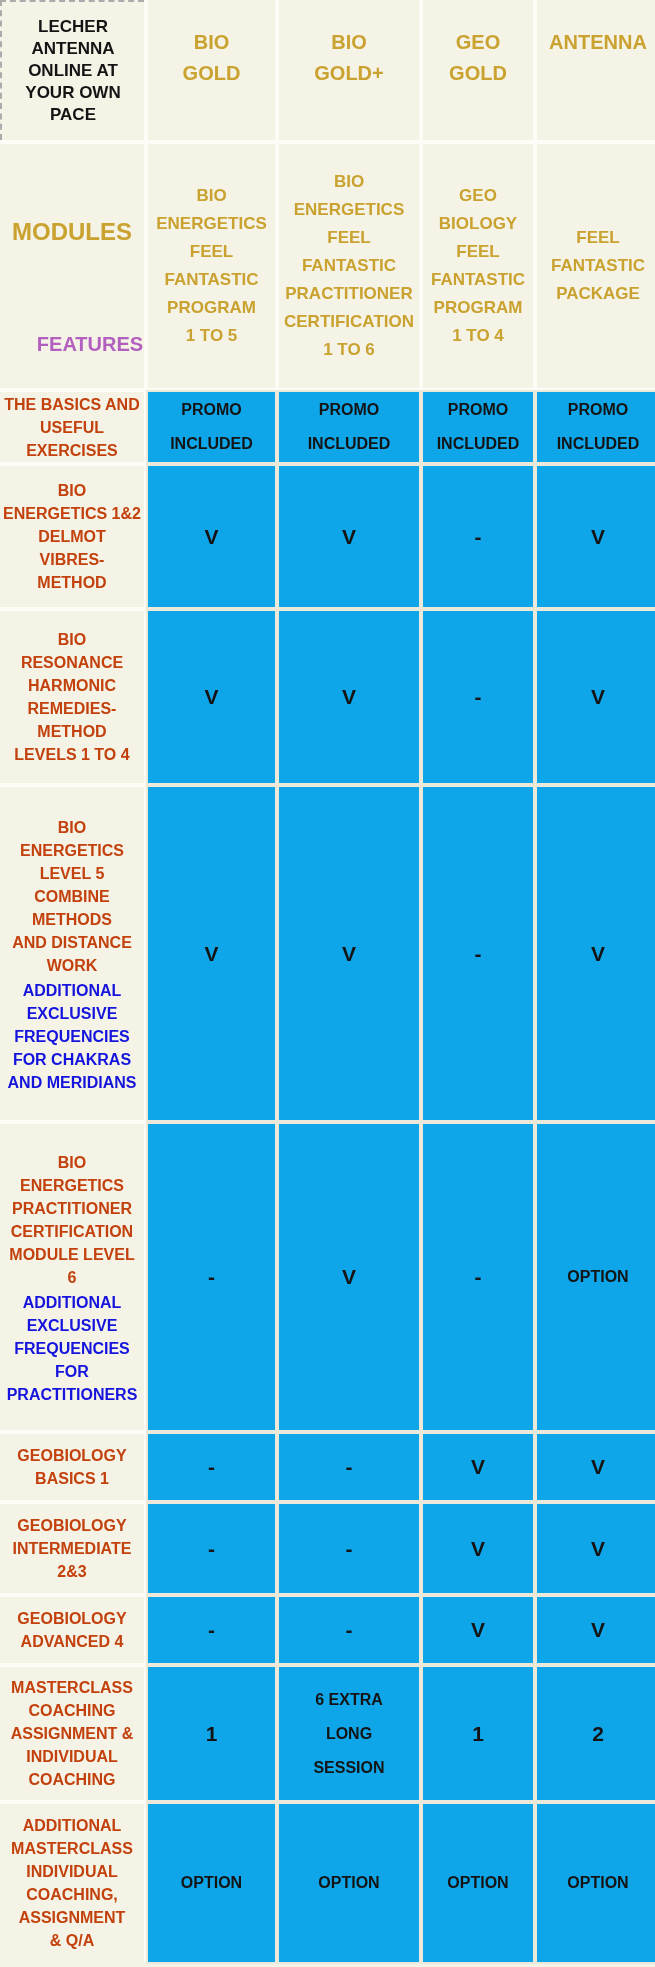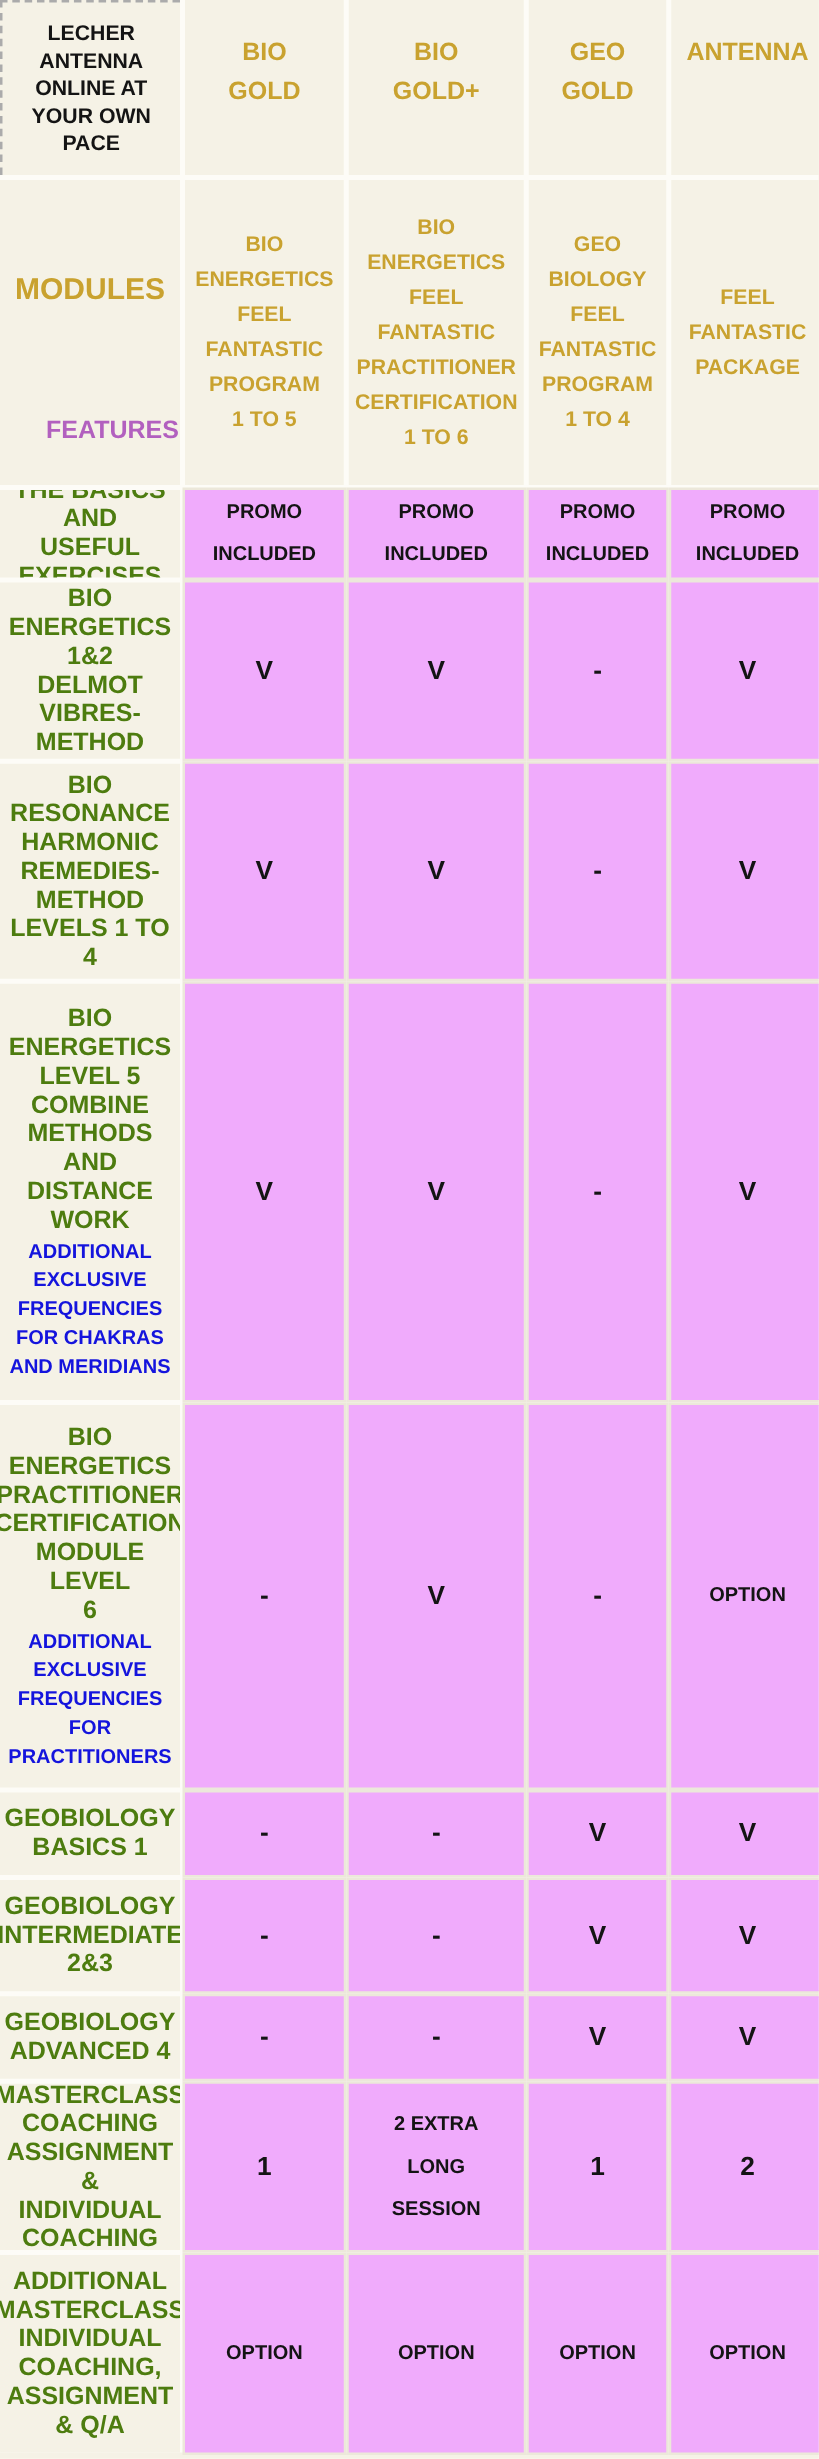--- a/index.html
+++ b/index.html
@@ -17,33 +17,33 @@
     gap:4px;
     background:#fdfcf7;
   }
   .c{
     display:flex;flex-direction:column;
     justify-content:center;align-items:center;
     text-align:center;white-space:pre-line;
     overflow:hidden;
   }
   .cream{background:#f5f2e6;}
-  .white{background:#f0abfc;box-shadow:0 0 0 2px #ece8da;color:#141414;}
+  .white{background:#0ea5e9;box-shadow:0 0 0 2px #ece8da;color:#141414;}
   .title{
     color:#141414;font-size:17px;line-height:22px;
     justify-content:flex-start;padding-top:14px;
     border-top:2px dashed #ababab;border-left:2px dashed #ababab;
   }
   .gold{color:#c9a22f;}
   .pkg{font-size:20px;line-height:31px;justify-content:flex-start;padding-top:27px;}
   .modfeat{justify-content:center;padding-top:42px;}
   .modules{color:#c9a22f;font-size:24px;line-height:26px;}
   .features{color:#b260bf;font-size:20px;line-height:22px;margin-top:88px;margin-left:36px;}
   .module{font-size:17px;line-height:28px;}
-  .flabel{color:#4d7c0f;font-size:20px;line-height:23px;padding:2px 3px;}
+  .flabel{color:#c2410c;font-size:16px;line-height:23px;padding:2px 3px;}
   .extra{color:#1414dd;font-size:16px;line-height:23px;}
   .vbig{font-size:21px;}
   .vsm{font-size:16px;line-height:34px;}
 </style>
 </head>
 <body>
 
 <div class="grid">
 
   <div class="c cream title">LECHER
@@ -177,21 +177,21 @@
   <div class="c white vbig">-</div>
   <div class="c white vbig">V</div>
   <div class="c white vbig">V</div>
 
   <div class="c cream flabel">MASTERCLASS
 COACHING
 ASSIGNMENT &amp;
 INDIVIDUAL
 COACHING</div>
   <div class="c white vbig">1</div>
-  <div class="c white vsm">2 EXTRA
+  <div class="c white vsm">6 EXTRA
 LONG
 SESSION</div>
   <div class="c white vbig">1</div>
   <div class="c white vbig">2</div>
 
   <div class="c cream flabel">ADDITIONAL
 MASTERCLASS
 INDIVIDUAL
 COACHING,
 ASSIGNMENT

